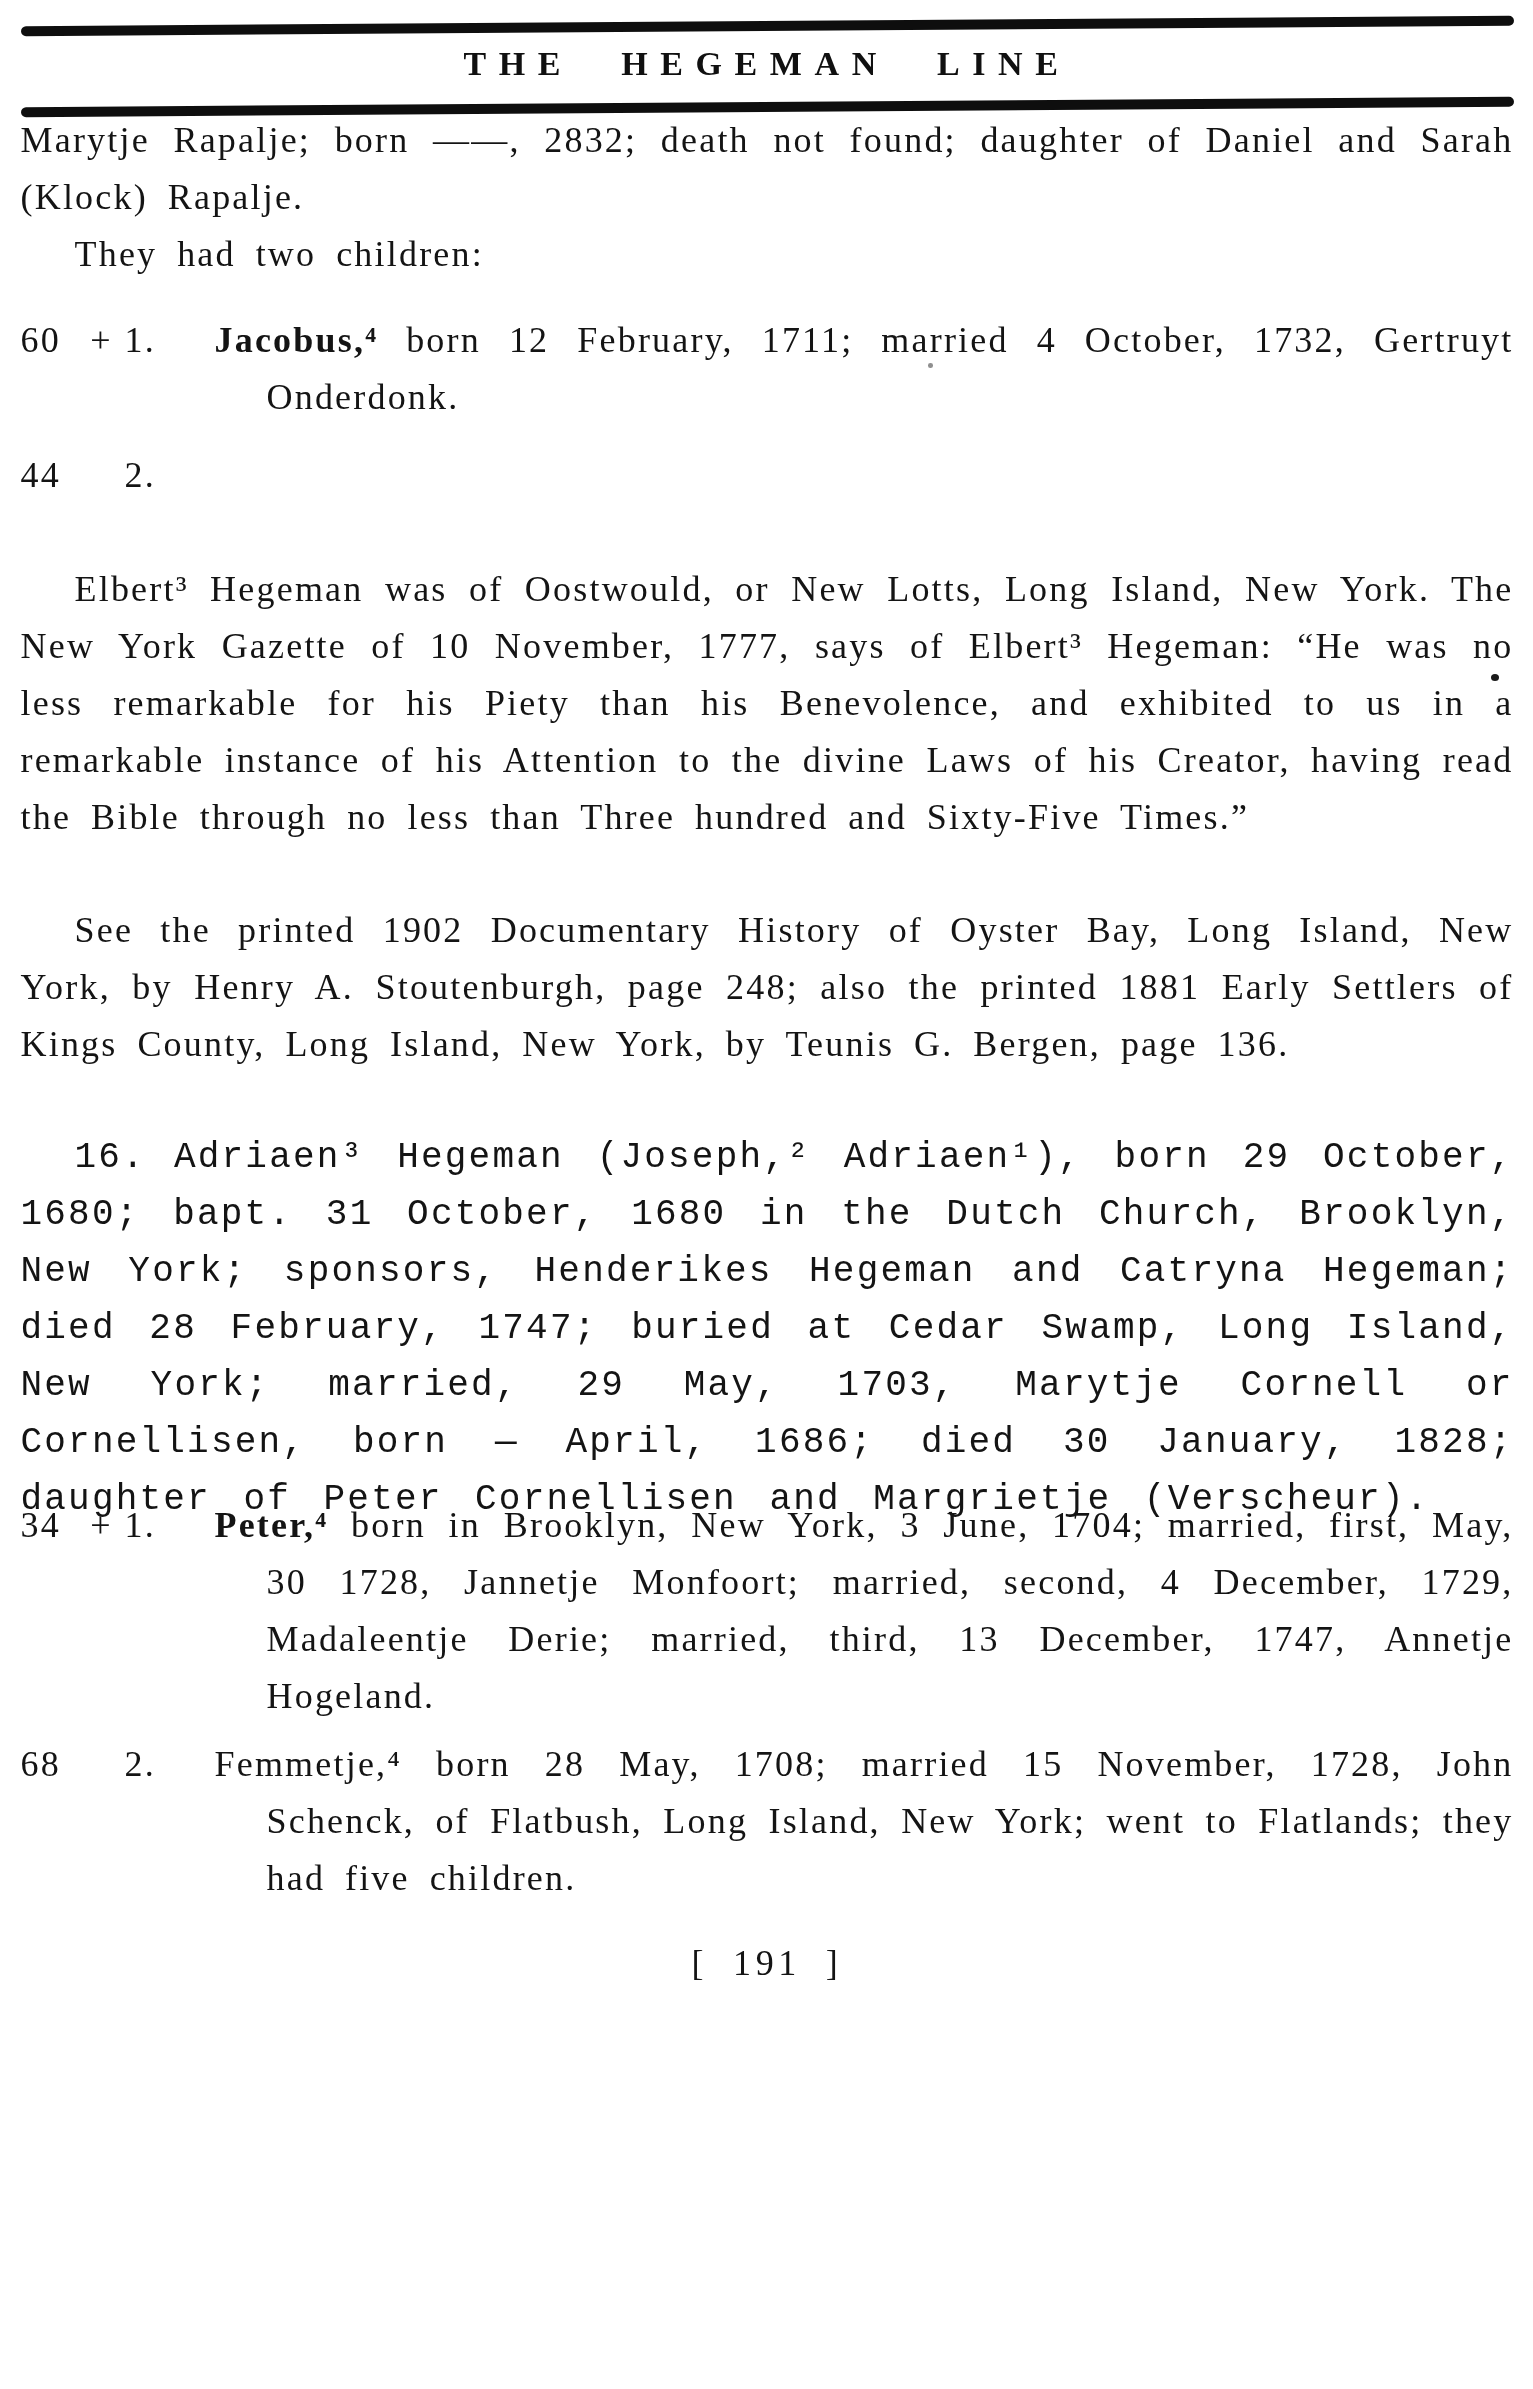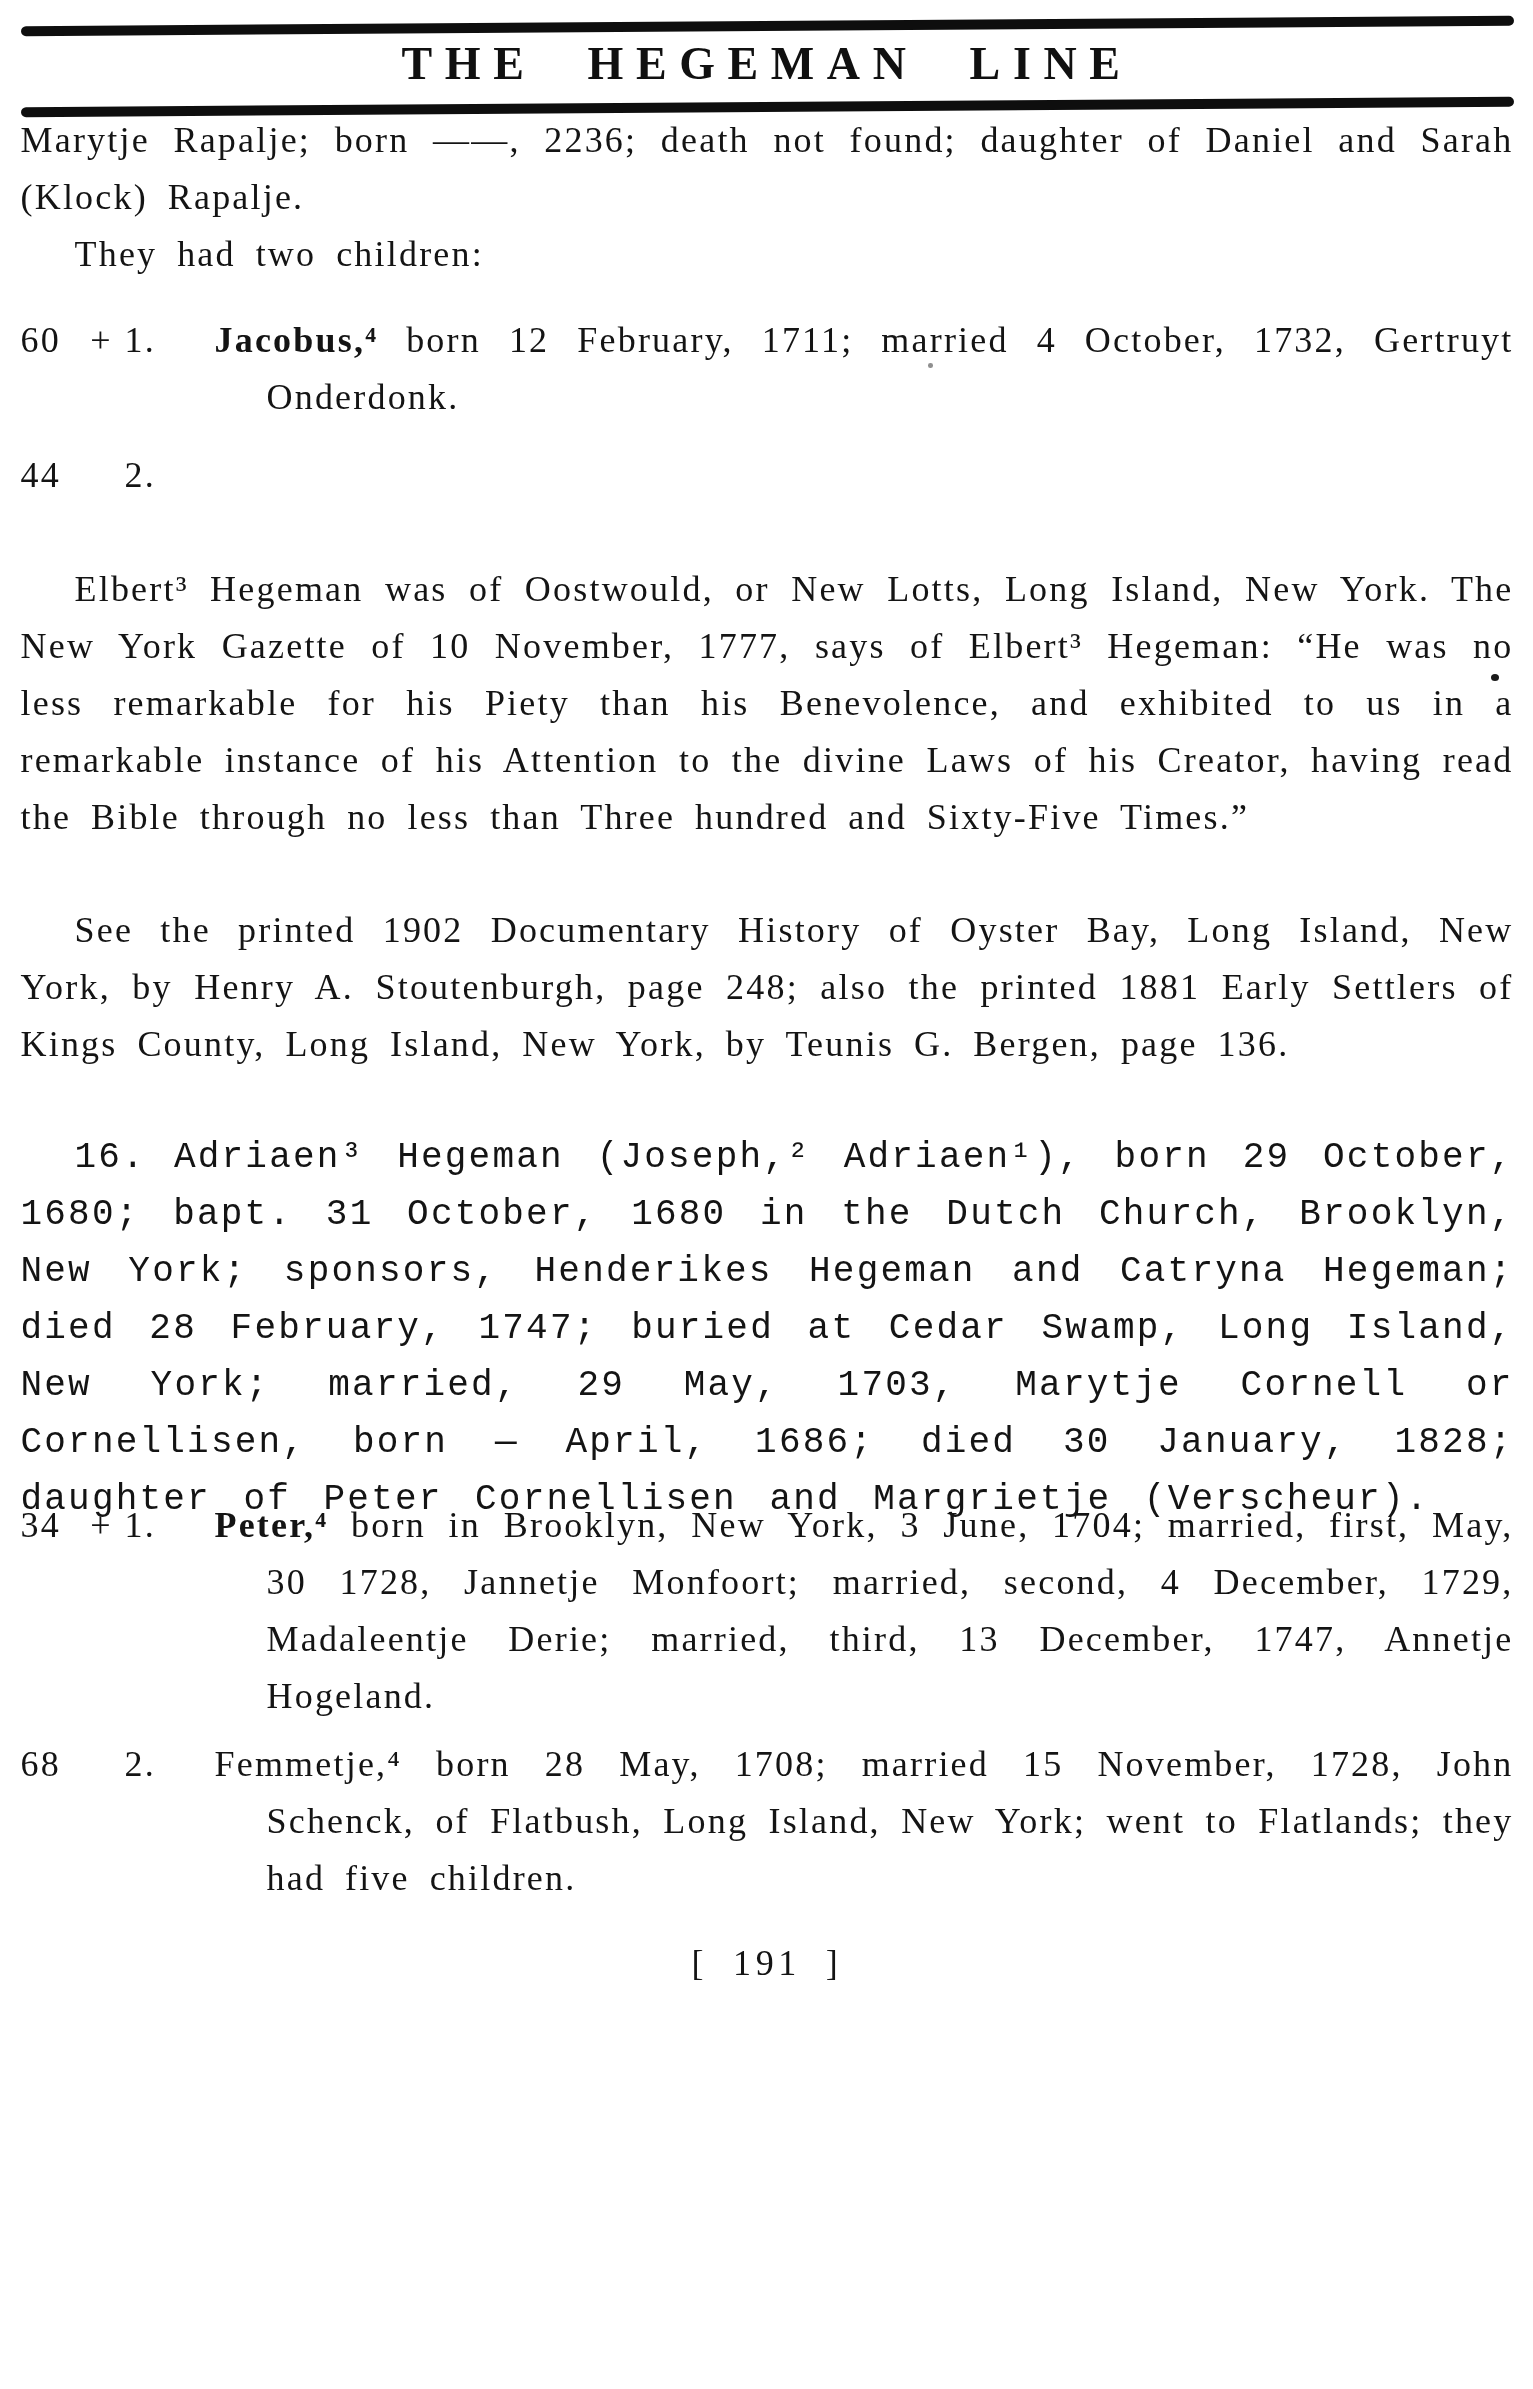--- a/index.html
+++ b/index.html
@@ -11,21 +11,21 @@
     color: #141414;
     overflow: hidden;
   }
   .page { padding: 0 20.5px; font-size: 36px; line-height: 57px; letter-spacing: 2.2px; word-spacing: 8.7px; }
 
   
   .rule { height: 10.3px; background: #0e0e0e; border-radius: 6.3px; }
   .rule-top { margin-top: 20.5px; transform: rotate(-0.4deg); }
   .running-head {
     margin-top: 12.6px; height: 41px; line-height: 41px;
-    text-align: center; font-size: 46px; font-weight: 700;
+    text-align: center; font-size: 34px; font-weight: 700;
     letter-spacing: 12.6px; word-spacing: 27px; color: #101010;
   }
   .rule-bottom { margin-top: 17.4px; transform: rotate(-0.4deg); }
 
   
   p.bt { margin: 0; text-align: justify; }
   .indent { text-indent: 54px; }
   .p1 { margin-top: 73px; height: 114px; }
   .intro1 { margin-top: 36px; height: 57px; }
   .p2 { margin-top: 60px; height: 341px; }
@@ -57,21 +57,21 @@
 </style>
 </head>
 <body>
 
 <div class="page">
 
   <div class="rule rule-top"></div>
   <div class="running-head">THE HEGEMAN LINE</div>
   <div class="rule rule-bottom"></div>
 
-  <p class="bt p1">Marytje Rapalje; born ——, 2236; death not found; daughter of Daniel and Sarah (Klock) Rapalje.</p>
+  <p class="bt p1">Marytje Rapalje; born ——, 2832; death not found; daughter of Daniel and Sarah (Klock) Rapalje.</p>
 
   <p class="bt indent intro1">They had two children:</p>
 
   <div class="entry entry-60">
     <div class="e-num">
       <span class="e-seq">60</span>
       <span class="e-plus">+</span>
       <span class="e-childnum">1.</span>
     </div>
     <div class="e-body"><span class="e-name bold">Jacobus,⁴</span> <span>born 12 February, 1711; married 4 October, 1732, Gertruyt Onderdonk.</span></div>

